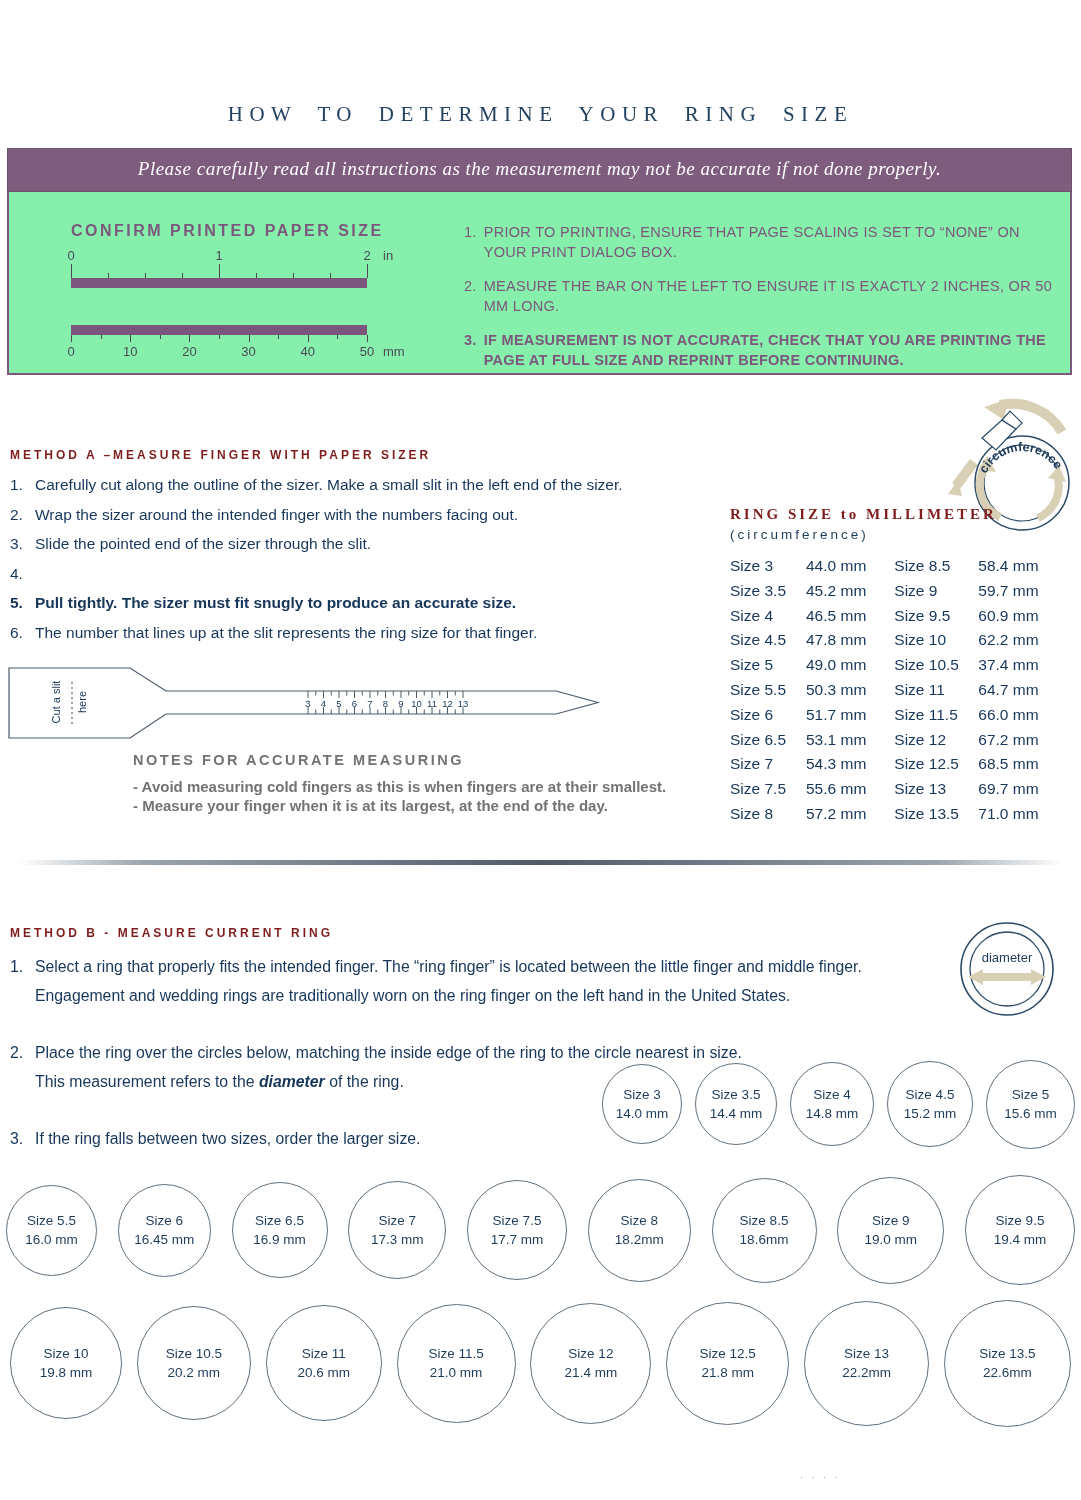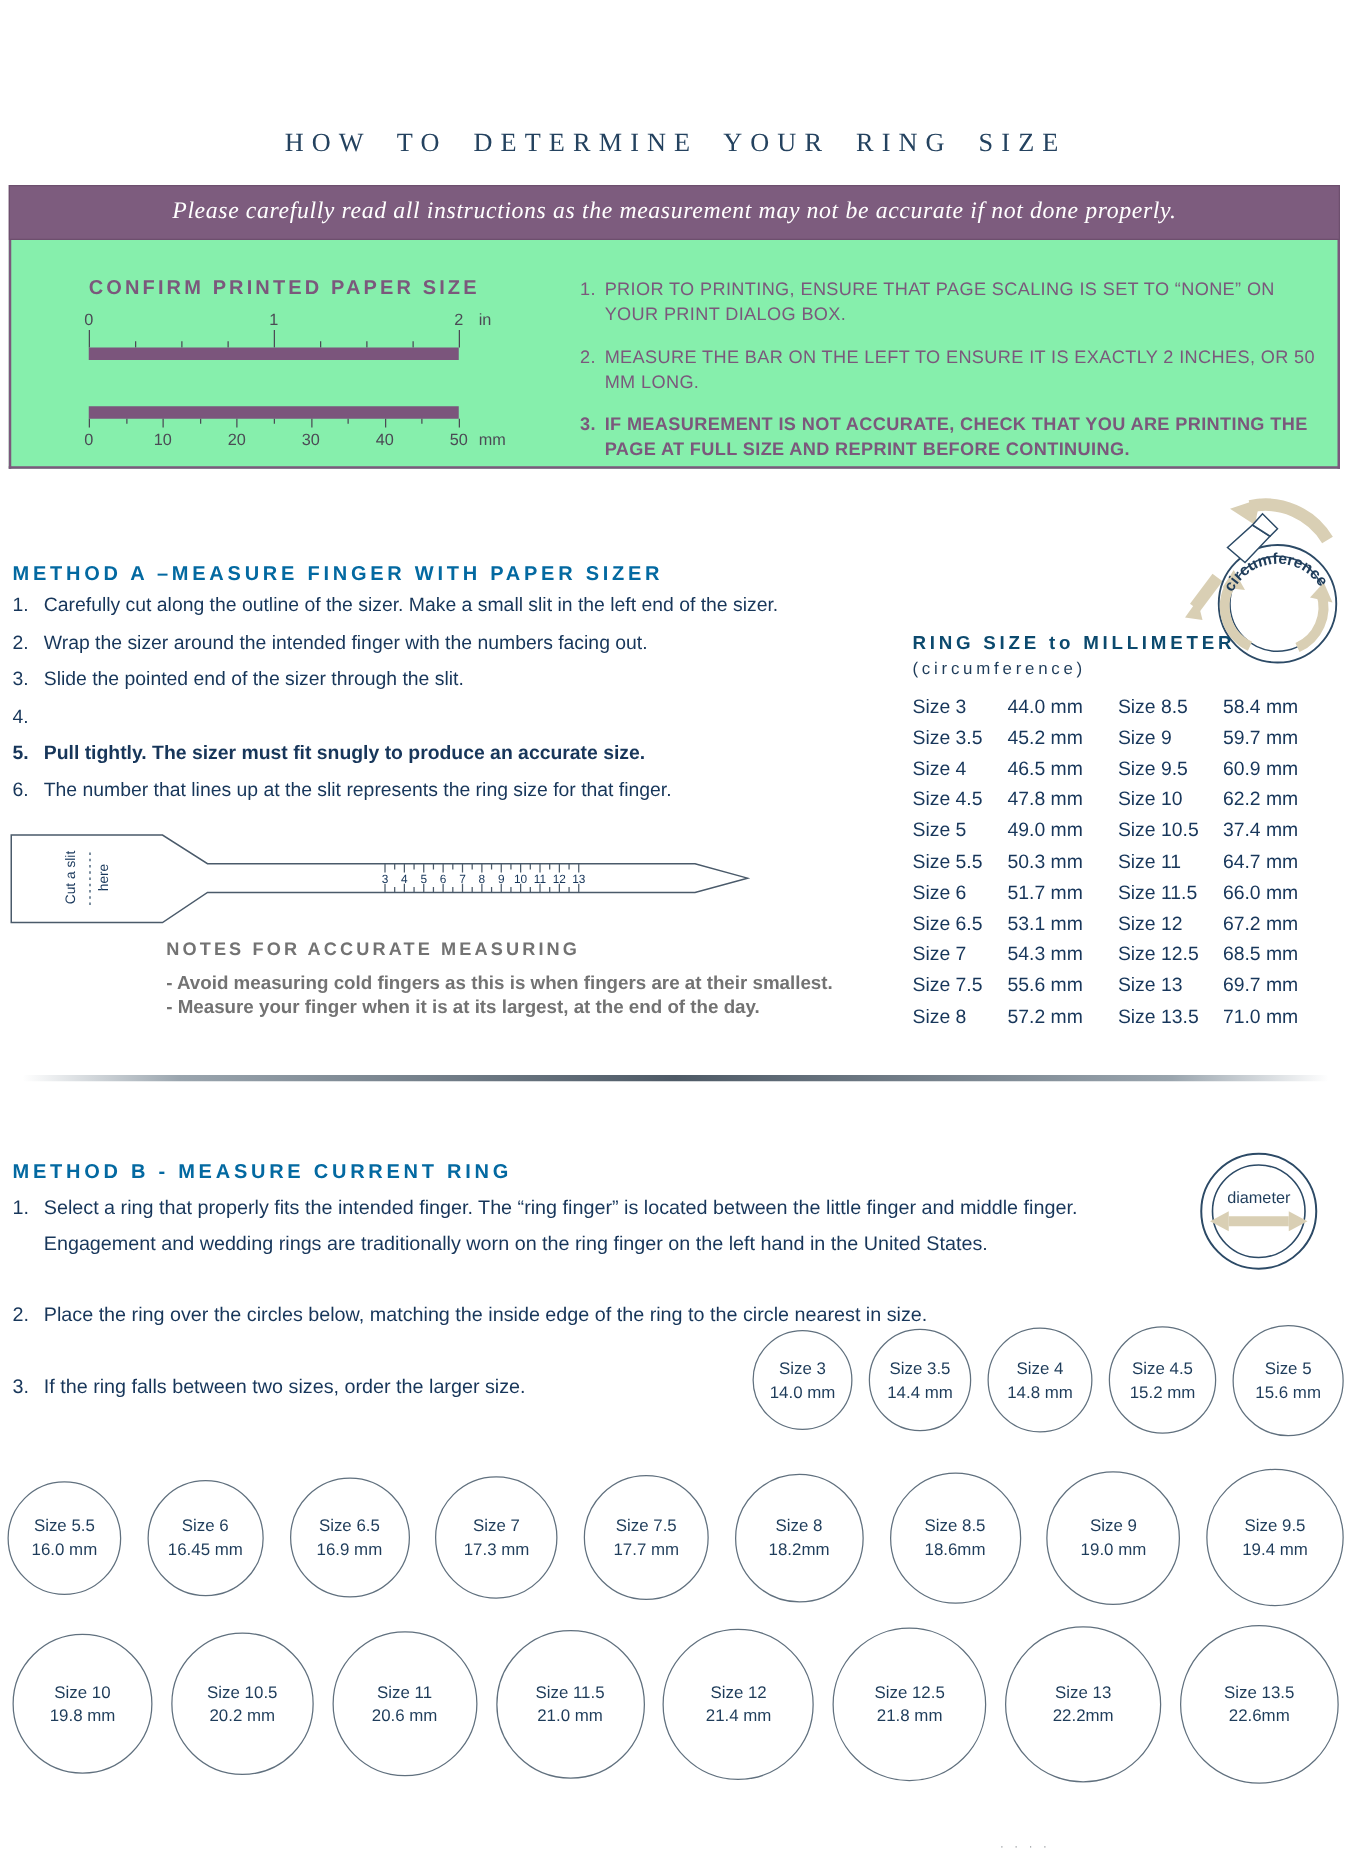--- a/index.html
+++ b/index.html
@@ -39,31 +39,31 @@
   .rl{position:absolute;transform:translateX(-50%);}
   .rl.unit{left:calc(100% + 16px);transform:none;}
 
   .ci-list{position:absolute;left:455px;top:30px;width:590px;color:#7b587c;
            font-size:14.5px;line-height:20px;letter-spacing:.3px;}
   .ci-item{display:flex;gap:7px;margin-bottom:14px;}
   .ci-item.ci-bold{font-weight:bold;}
   .ci-num{flex:0 0 auto;}
 
   
-  .method-heading{position:absolute;left:10px;font-size:16px;font-weight:bold;
-                  letter-spacing:3px;color:#0369a1;}
+  .method-heading{position:absolute;left:10px;font-size:12px;font-weight:bold;
+                  letter-spacing:3px;color:#7f1d1d;}
   .ma-heading{top:438px;}
   .ma-steps{position:absolute;left:10px;top:476px;width:710px;font-size:15.5px;color:#17365a;}
   .ma-step{display:flex;gap:9px;height:29.5px;align-items:flex-start;}
   .ma-step.ma-bold{font-weight:bold;}
   .ma-num{flex:0 0 16px;}
 
   
   .rt-block{position:absolute;left:730px;top:506px;width:348px;}
-  .rt-heading{font-size:15px;font-weight:600;letter-spacing:3px;color:#0c4a6e;}
+  .rt-heading{font-size:15px;font-weight:600;letter-spacing:3px;color:#7f1d1d;font-family:Liberation Serif, serif;}
   .rt-sub{font-size:13.5px;letter-spacing:3px;margin-top:4px;color:#1e3c5a;}
   .rt-cols{display:flex;gap:28px;margin-top:15px;}
   .rt-row{display:flex;height:24.8px;font-size:15.5px;color:#17365a;}
   .rt-col1 .rt-size{width:76px;}
   .rt-col2 .rt-size{width:84px;}
 
   
   .sizer-svg{position:absolute;left:8px;top:664px;}
   .sizer-outline{fill:#fff;stroke:#4a5a6a;stroke-width:1.2;}
   .cut-txt{font-size:11px;fill:#17365a;font-family:"Liberation Sans",sans-serif;}
@@ -417,20 +417,21 @@
         <span class="mb-num">1.</span>
         <div class="mb-body">
           <div class="mb-line">Select a ring that properly fits the intended finger. The “ring finger” is located between the little finger and middle finger.</div>
           <div class="mb-line">Engagement and wedding rings are traditionally worn on the ring finger on the left hand in the United States.</div>
         </div>
       </div>
       <div class="mb-step">
         <span class="mb-num">2.</span>
         <div class="mb-body">
           <div class="mb-line">Place the ring over the circles below, matching the inside edge of the ring to the circle nearest in size.</div>
+          <div class="mb-line"><span>This measurement refers to the </span><span class="mb-em">diameter</span><span> of the ring.</span></div>
         </div>
       </div>
       <div class="mb-step">
         <span class="mb-num">3.</span>
         <div class="mb-body">
           <div class="mb-line">If the ring falls between two sizes, order the larger size.</div>
         </div>
       </div>
     </div>
 

